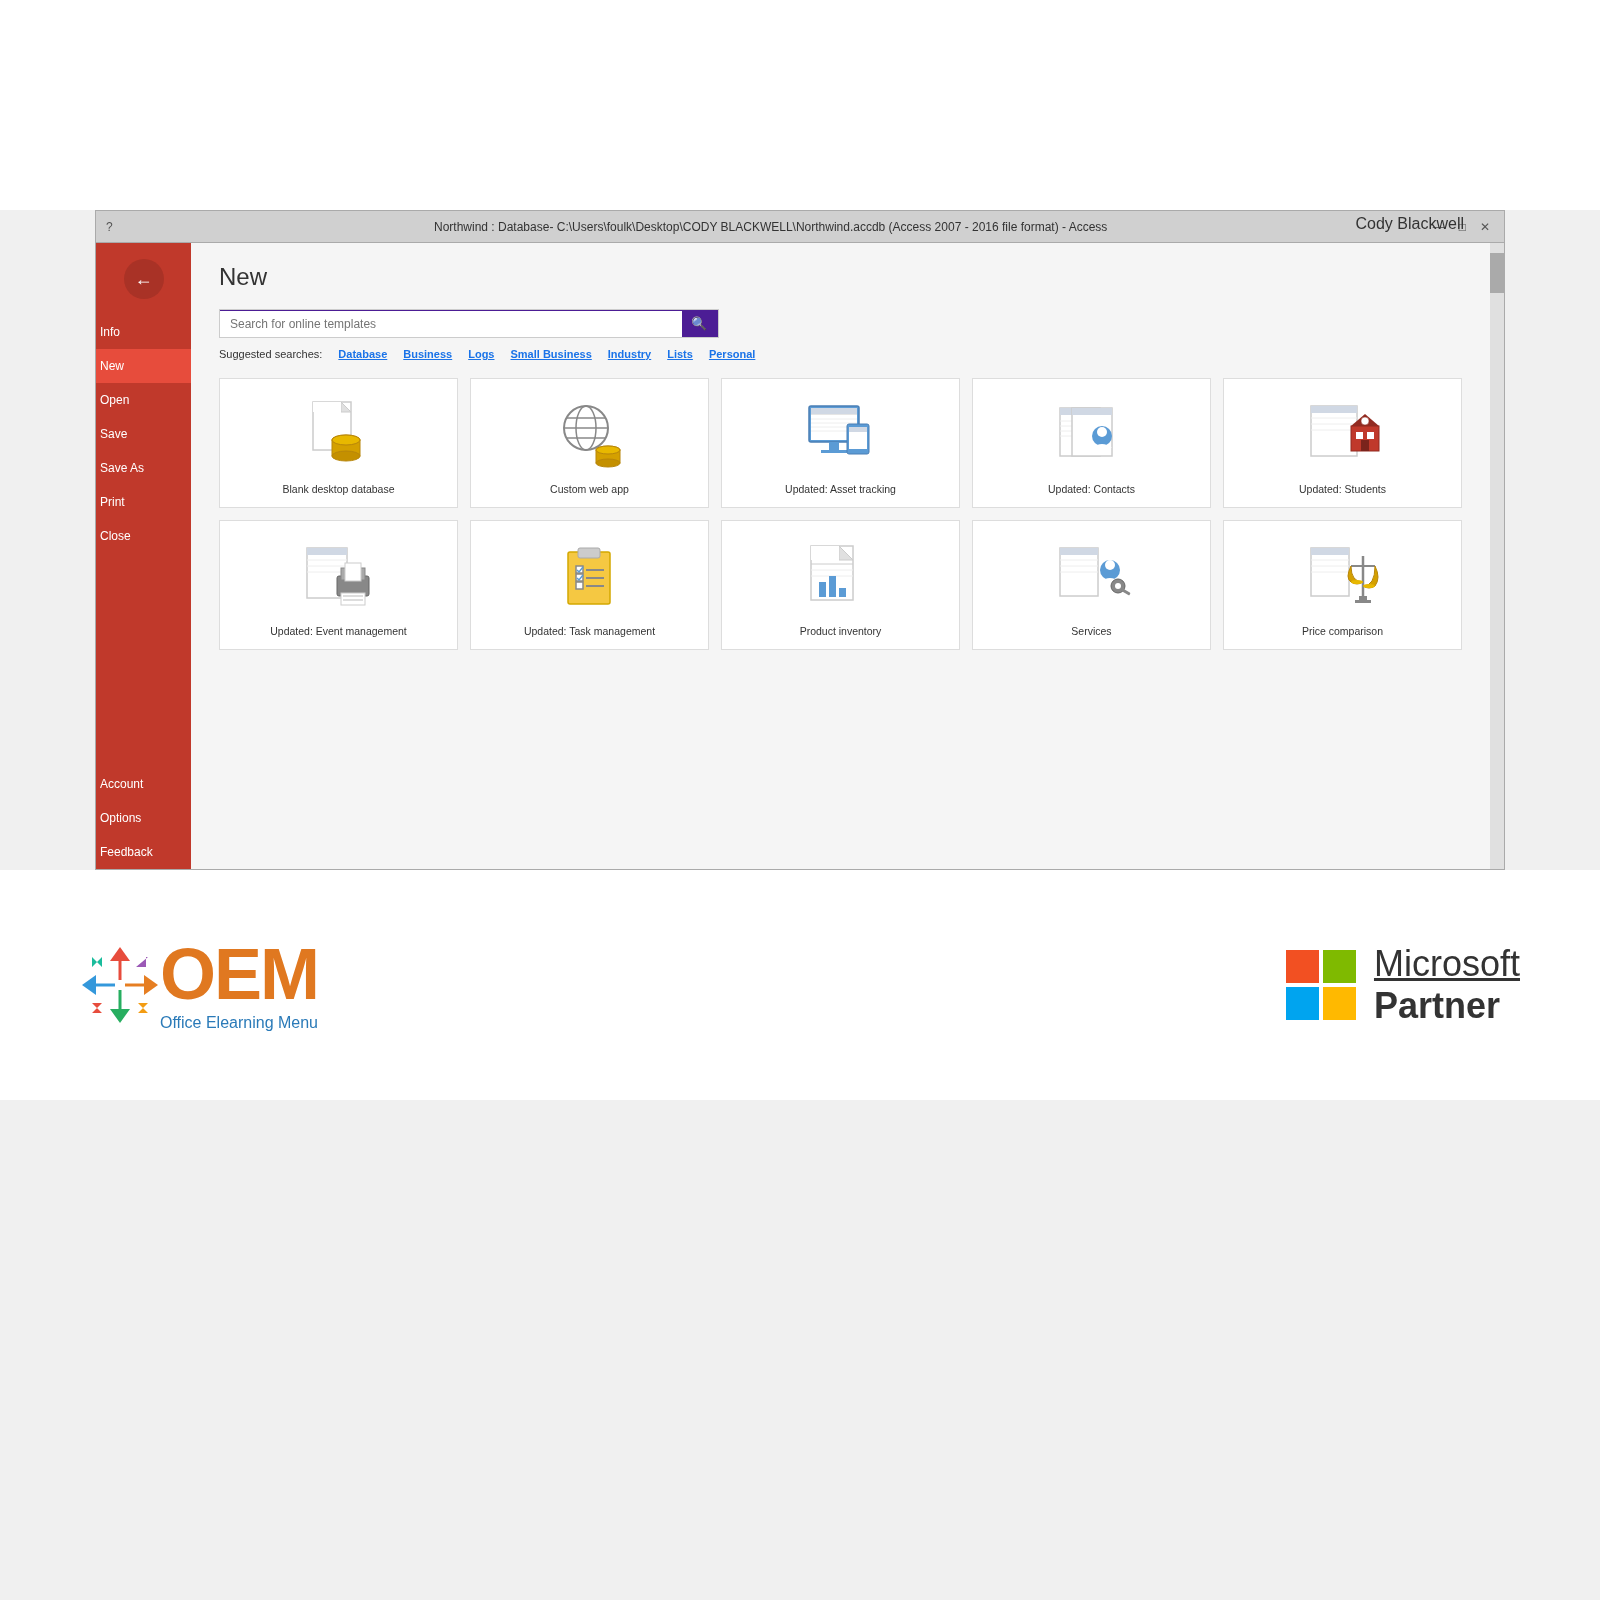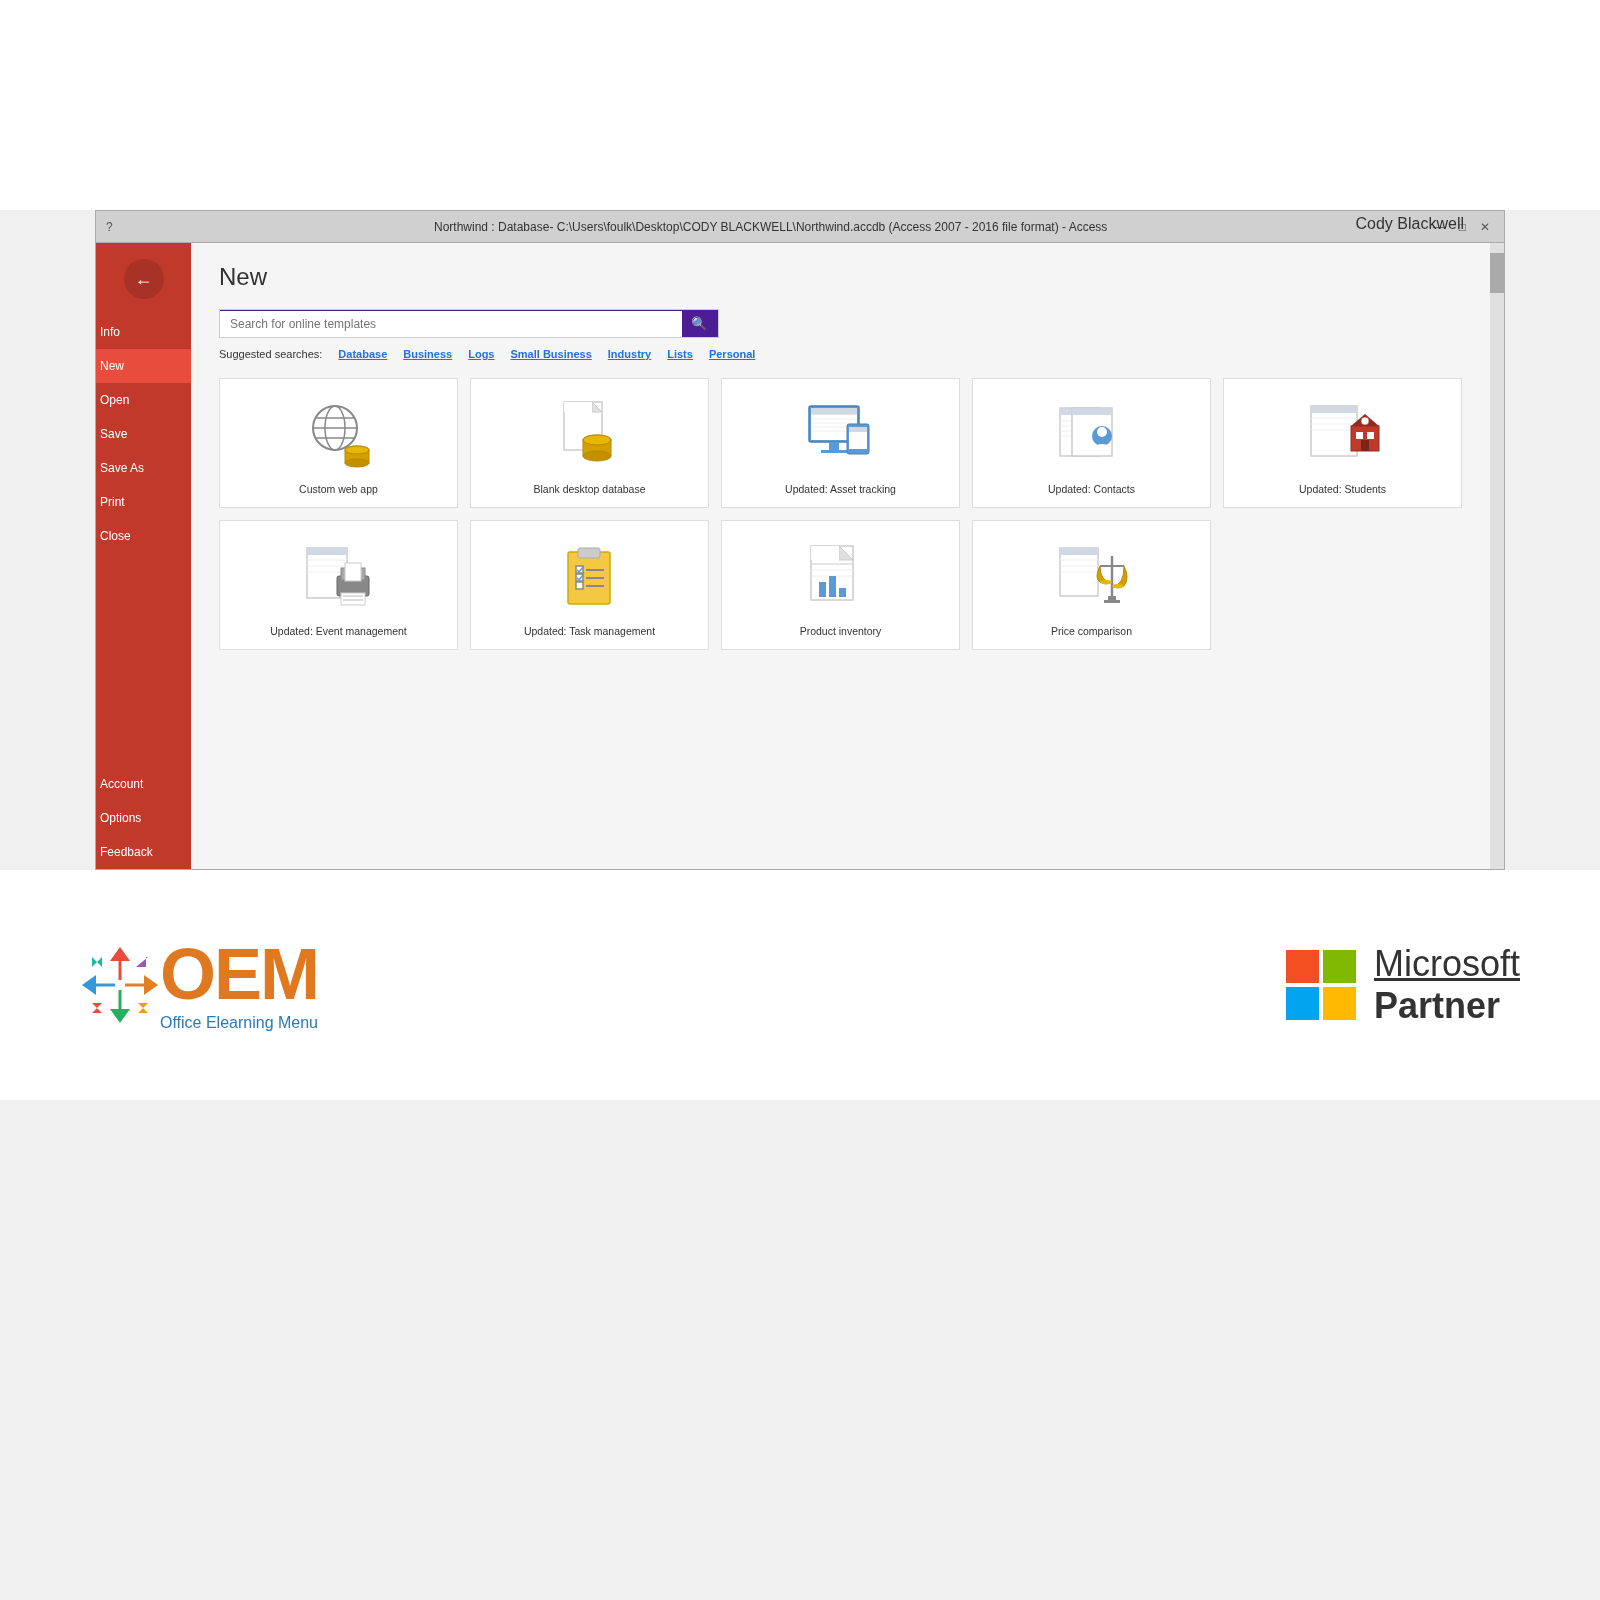--- a/index.html
+++ b/index.html
@@ -372,50 +372,50 @@
         <span class="suggested-link">Lists</span>
         <span class="suggested-link">Personal</span>
       </div>
 
       <div class="template-grid">
 
         <div class="template-card">
           <div class="template-icon">
             <svg class="template-svg" viewBox="0 0 80 75">
 
+              <rect x="14" y="6" width="38" height="48" fill="white" stroke="#ccc" stroke-width="1.5"></rect>
+              <polygon points="42,6 52,16 42,16" fill="#e0e0e0" stroke="#ccc" stroke-width="1"></polygon>
+              <rect x="14" y="6" width="28" height="10" fill="white" stroke="none"></rect>
+
+              <ellipse cx="47" cy="44" rx="14" ry="5" fill="#d4a000" stroke="#b8860b" stroke-width="1"></ellipse>
+              <rect x="33" y="44" width="28" height="16" fill="#d4a000" stroke="#b8860b" stroke-width="1"></rect>
+              <ellipse cx="47" cy="60" rx="14" ry="5" fill="#c49000" stroke="#b8860b" stroke-width="1"></ellipse>
+              <ellipse cx="47" cy="44" rx="14" ry="5" fill="#e8b800" stroke="#b8860b" stroke-width="1"></ellipse>
+            </svg>
+          </div>
+          <span class="template-label">Blank desktop database</span>
+        </div>
+
+        <div class="template-card">
+          <div class="template-icon">
+            <svg class="template-svg" viewBox="0 0 80 75">
+
               <circle cx="36" cy="32" r="22" fill="none" stroke="#888" stroke-width="2"></circle>
               <ellipse cx="36" cy="32" rx="10" ry="22" fill="none" stroke="#888" stroke-width="1.5"></ellipse>
               <line x1="14" y1="32" x2="58" y2="32" stroke="#888" stroke-width="1.5"></line>
               <line x1="16" y1="22" x2="56" y2="22" stroke="#888" stroke-width="1.5"></line>
               <line x1="16" y1="42" x2="56" y2="42" stroke="#888" stroke-width="1.5"></line>
 
               <ellipse cx="58" cy="54" rx="12" ry="4" fill="#d4a000" stroke="#b8860b" stroke-width="1"></ellipse>
               <rect x="46" y="54" width="24" height="13" fill="#d4a000" stroke="#b8860b" stroke-width="1"></rect>
               <ellipse cx="58" cy="67" rx="12" ry="4" fill="#c49000" stroke="#b8860b" stroke-width="1"></ellipse>
               <ellipse cx="58" cy="54" rx="12" ry="4" fill="#e8b800" stroke="#b8860b" stroke-width="1"></ellipse>
             </svg>
           </div>
           <span class="template-label">Custom web app</span>
-        </div>
-
-        <div class="template-card">
-          <div class="template-icon">
-            <svg class="template-svg" viewBox="0 0 80 75">
-
-              <rect x="14" y="6" width="38" height="48" fill="white" stroke="#ccc" stroke-width="1.5"></rect>
-              <polygon points="42,6 52,16 42,16" fill="#e0e0e0" stroke="#ccc" stroke-width="1"></polygon>
-              <rect x="14" y="6" width="28" height="10" fill="white" stroke="none"></rect>
-
-              <ellipse cx="47" cy="44" rx="14" ry="5" fill="#d4a000" stroke="#b8860b" stroke-width="1"></ellipse>
-              <rect x="33" y="44" width="28" height="16" fill="#d4a000" stroke="#b8860b" stroke-width="1"></rect>
-              <ellipse cx="47" cy="60" rx="14" ry="5" fill="#c49000" stroke="#b8860b" stroke-width="1"></ellipse>
-              <ellipse cx="47" cy="44" rx="14" ry="5" fill="#e8b800" stroke="#b8860b" stroke-width="1"></ellipse>
-            </svg>
-          </div>
-          <span class="template-label">Blank desktop database</span>
         </div>
 
         <div class="template-card">
           <div class="template-icon">
             <svg class="template-svg" viewBox="0 0 80 75">
 
               <rect x="8" y="10" width="50" height="36" rx="2" fill="#5b9bd5" stroke="#4a7fb5" stroke-width="1.5"></rect>
               <rect x="10" y="12" width="46" height="32" fill="white"></rect>
 
               <line x1="10" y1="18" x2="56" y2="18" stroke="#ccc" stroke-width="1"></line>
@@ -537,20 +537,42 @@
               <line x1="10" y1="38" x2="52" y2="38" stroke="#eee" stroke-width="1"></line>
 
               <rect x="18" y="44" width="7" height="15" fill="#5b9bd5"></rect>
               <rect x="28" y="38" width="7" height="21" fill="#5b9bd5"></rect>
               <rect x="38" y="50" width="7" height="9" fill="#5b9bd5"></rect>
             </svg>
           </div>
           <span class="template-label">Product inventory</span>
         </div>
 
+        <div class="template-card">
+          <div class="template-icon">
+            <svg class="template-svg" viewBox="0 0 80 75">
+
+              <rect x="8" y="10" width="38" height="48" fill="white" stroke="#ccc" stroke-width="1.5"></rect>
+              <rect x="8" y="10" width="38" height="7" fill="#d0d8e4"></rect>
+              <line x1="8" y1="22" x2="46" y2="22" stroke="#eee" stroke-width="1"></line>
+              <line x1="8" y1="28" x2="46" y2="28" stroke="#eee" stroke-width="1"></line>
+              <line x1="8" y1="34" x2="46" y2="34" stroke="#eee" stroke-width="1"></line>
+
+              <circle cx="58" cy="32" r="10" fill="#5b9bd5"></circle>
+              <circle cx="58" cy="27" r="5" fill="white"></circle>
+              <path d="M48,44 Q58,36 68,44" fill="white"></path>
+
+              <circle cx="66" cy="48" r="7" fill="#888" stroke="#666" stroke-width="1"></circle>
+              <circle cx="66" cy="48" r="3" fill="white"></circle>
+
+              <rect x="70" y="50" width="10" height="3" rx="1" fill="#888" transform="rotate(30,70,50)"></rect>
+            </svg>
+          </div>
+          <span class="template-label">Services</span>
+        </div>
 
         <div class="template-card">
           <div class="template-icon">
             <svg class="template-svg" viewBox="0 0 80 75">
 
               <rect x="8" y="10" width="38" height="48" fill="white" stroke="#ccc" stroke-width="1.5"></rect>
               <rect x="8" y="10" width="38" height="7" fill="#d0d8e4"></rect>
               <line x1="8" y1="22" x2="46" y2="22" stroke="#eee" stroke-width="1"></line>
               <line x1="8" y1="28" x2="46" y2="28" stroke="#eee" stroke-width="1"></line>
               <line x1="8" y1="34" x2="46" y2="34" stroke="#eee" stroke-width="1"></line>

